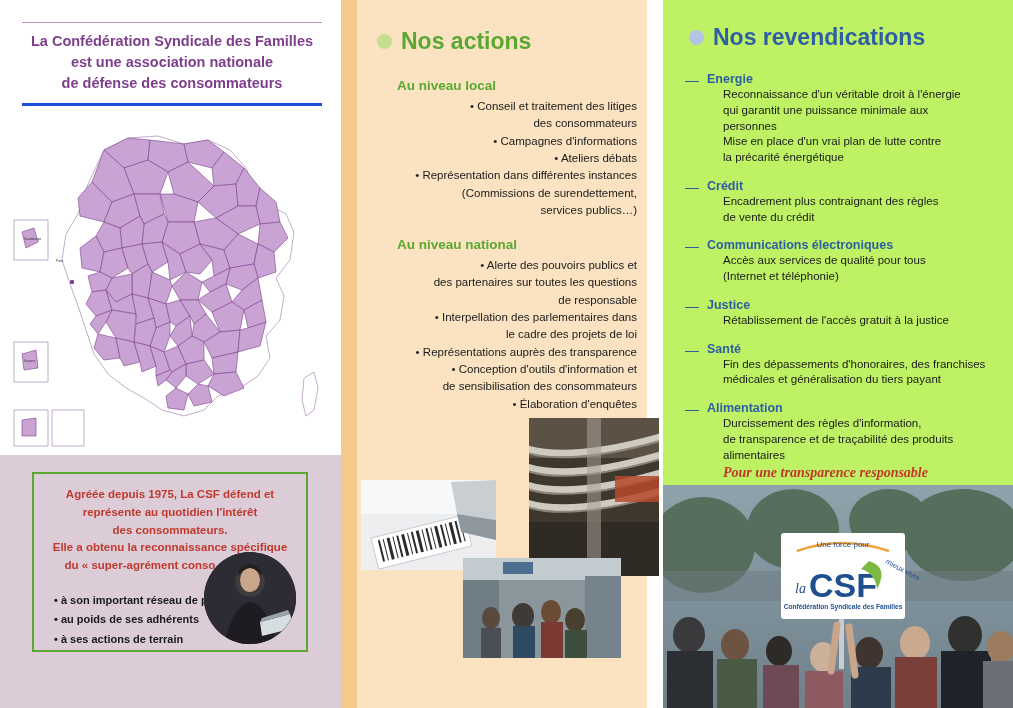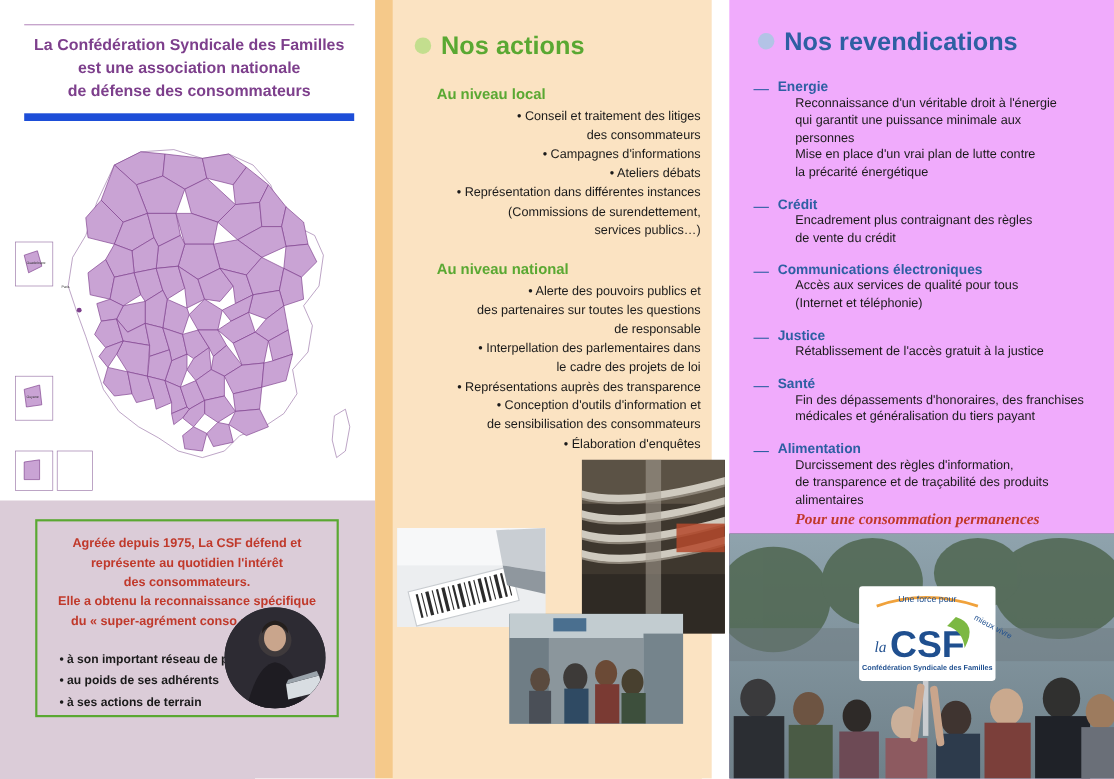--- a/index.html
+++ b/index.html
@@ -34,21 +34,21 @@
   .csf-title {
     position: absolute;
     left: 22px; top: 22px;
     width: 300px;
     text-align: center;
     color: #7d3f8c;
     font-weight: bold;
     font-size: 14.5px;
     line-height: 1.45;
     border-top: 1px solid #b98fc0;
-    border-bottom: 7px solid #1d4ed8;
+    border-bottom: 3px solid #1d4ed8;
     padding: 8px 0 9px 0;
   }
   .map-wrap {
     position: absolute;
     left: 8px; top: 110px;
     width: 325px; height: 340px;
   }
   .map-caption {
     position: absolute;
     left: 108px; top: 415px;
@@ -181,21 +181,21 @@
     width: 158px; height: 100px;
     overflow: hidden;
     background: #7a8a92;
   }
 
   
   .panel-right {
     position: absolute;
     left: 663px; top: 0;
     width: 350px; height: 708px;
-    background: #f0abfc;
+    background: #bef264;
   }
   .h-revend {
     position: absolute;
     left: 26px; top: 24px;
   }
   .h-revend .title {
     color: #2e5fa3;
     font-size: 23px;
     font-weight: bold;
   }
@@ -560,21 +560,21 @@
         <span class="rev-dash"></span>
         <span class="rev-body">
           <span class="rev-term" style="display:block">Alimentation</span>
           <span class="rev-desc" style="display:block">Durcissement des règles d'information,</span>
           <span class="rev-desc" style="display:block">de transparence et de traçabilité des produits</span>
           <span class="rev-desc" style="display:block">alimentaires</span>
         </span>
       </div>
     </div>
 
-    <div class="slogan">Pour une consommation permanences</div>
+    <div class="slogan">Pour une transparence responsable</div>
 
     <div class="photo-demo">
       <svg viewBox="0 0 350 223" width="350" height="223">
         <defs>
           <linearGradient id="skyg" x1="0" y1="0" x2="0" y2="1">
             <stop offset="0" stop-color="#8fa3ad"></stop>
               <stop offset="1" stop-color="#6f8089"></stop>
           </linearGradient>
         </defs>
         <rect width="350" height="223" fill="url(#skyg)"></rect>

